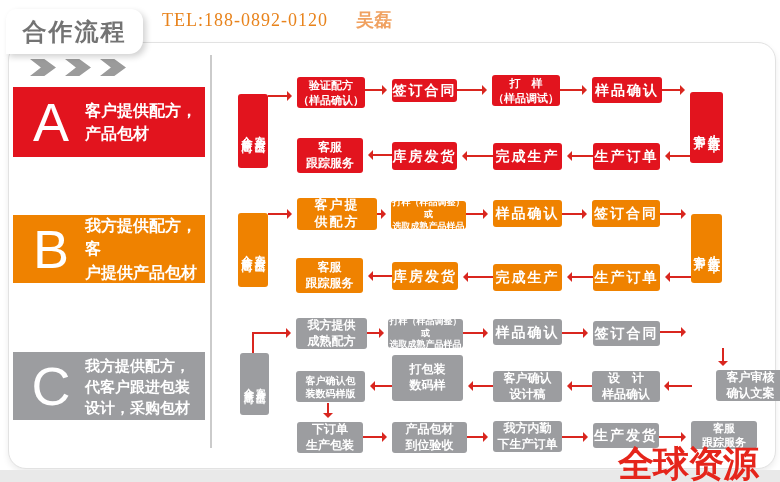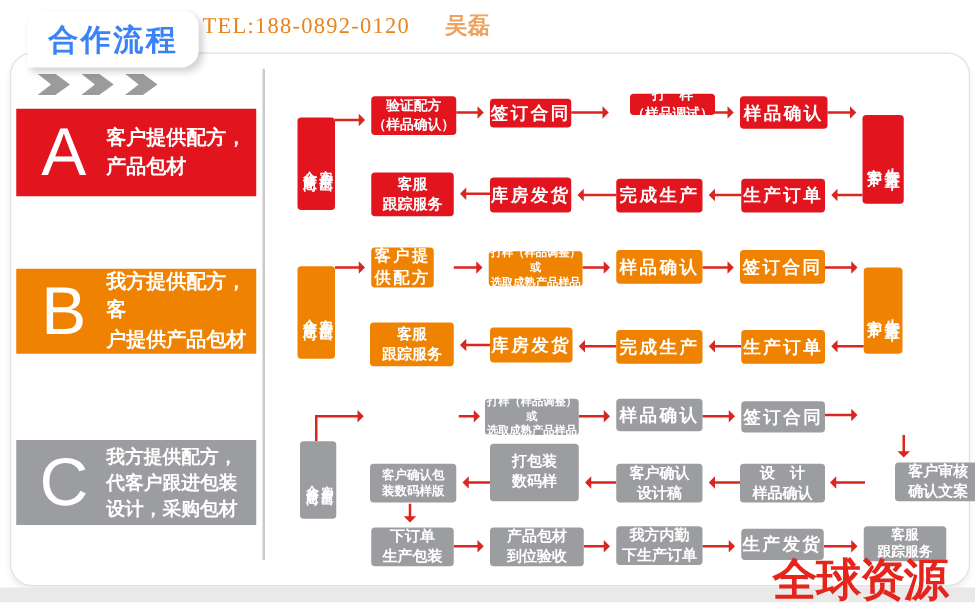--- a/index.html
+++ b/index.html
@@ -6,25 +6,25 @@
   html,body { width:780px; height:482px; overflow:hidden; background:#fff;
     font-family:"Liberation Sans", sans-serif; }
   .stage { position:relative; width:780px; height:482px; }
 
   .card { position:absolute; left:8px; top:42px; width:768px; height:427px;
     background:#fff; border:1px solid #e2e2e2; border-radius:18px;
     box-shadow:0 3px 6px rgba(0,0,0,.08); }
   .bottom-strip { position:absolute; left:0; top:470px; width:780px; height:12px;
     background:#e9e9e9; }
 
-  .tab { position:absolute; left:22px; top:9px; width:137px; height:45px;
+  .tab { position:absolute; left:6px; top:9px; width:137px; height:45px;
     background:#fff; border-radius:10px 12px 14px 0;
     box-shadow:3px 3px 6px rgba(0,0,0,.18); z-index:5;
     display:flex; align-items:center; justify-content:center;
-    color:#3b82f6; font-weight:bold; font-size:24px; letter-spacing:2px; }
+    color:#737373; font-weight:bold; font-size:24px; letter-spacing:2px; }
   .tel-row { position:absolute; left:162px; top:8px; z-index:5; display:flex;
     align-items:baseline; font-family:"Liberation Serif", serif; font-size:18px; }
   .tel { color:#e8831c; letter-spacing:1px; }
   .contact { color:#f0a160; margin-left:28px; font-weight:bold; }
 
   .chevrons { position:absolute; left:30px; top:59px; display:flex; gap:9px; z-index:4; }
   .chev { width:26px; height:17px; background:#9b9b9b;
     clip-path:polygon(0 0,55% 0,100% 50%,55% 100%,0 100%,42% 50%); }
 
   .divider { position:absolute; left:210px; top:55px; width:2px; height:393px;
@@ -97,21 +97,21 @@
     <span class="ptext">我方提供配方，
 代客户跟进包装
 设计，采购包材</span>
   </div>
 
   <div class="box red vbox" style="left:238px;top:94px;width:30px;height:74px;font-size:11px">客户提出
 合作意向</div>
   <div class="box red" style="left:297px;top:77px;width:68px;height:31px;font-size:11px">验证配方
 （样品确认）</div>
   <div class="box red" style="left:392px;top:79px;width:65px;height:23px;font-size:14px;letter-spacing:2px">签订合同</div>
-  <div class="box red" style="left:504px;top:75px;width:68px;height:17px;font-size:11px">打　样
+  <div class="box red" style="left:492px;top:75px;width:68px;height:31px;font-size:11px">打　样
 （样品调试）</div>
   <div class="box red" style="left:592px;top:77px;width:70px;height:26px;font-size:14px;letter-spacing:2px">样品确认</div>
   <div class="box red vlr" style="left:690px;top:92px;width:33px;height:71px;font-size:12px">客户下
 生产订单</div>
   <div class="box red" style="left:593px;top:143px;width:67px;height:27px;font-size:14px;letter-spacing:2px">生产订单</div>
   <div class="box red" style="left:493px;top:143px;width:69px;height:27px;font-size:14px;letter-spacing:2px">完成生产</div>
   <div class="box red" style="left:392px;top:142px;width:65px;height:28px;font-size:14px;letter-spacing:2px">库房发货</div>
   <div class="box red" style="left:297px;top:138px;width:66px;height:35px;font-size:12px">客服
 跟踪服务</div>
 
@@ -120,21 +120,21 @@
   <i class="arr r" style="left:457px;top:89px;width:26px"></i>
   <i class="arr r" style="left:560px;top:89px;width:23px"></i>
   <i class="arr r" style="left:662px;top:89px;width:19px"></i>
   <i class="arr l" style="left:669px;top:155px;width:21px"></i>
   <i class="arr l" style="left:571px;top:155px;width:22px"></i>
   <i class="arr l" style="left:466px;top:155px;width:27px"></i>
   <i class="arr l" style="left:372px;top:154px;width:20px"></i>
 
   <div class="box org vbox" style="left:238px;top:213px;width:30px;height:74px;font-size:11px">客户提出
 合作意向</div>
-  <div class="box org" style="left:297px;top:198px;width:50px;height:32px;font-size:13px;letter-spacing:2px">客户提
+  <div class="box org" style="left:297px;top:198px;width:80px;height:32px;font-size:13px;letter-spacing:2px">客户提
 供配方</div>
   <div class="box org" style="left:391px;top:201px;width:75px;height:28px;font-size:9px">打样（样品调整）或
 选取成熟产品样品</div>
   <div class="box org" style="left:493px;top:200px;width:69px;height:27px;font-size:14px;letter-spacing:2px">样品确认</div>
   <div class="box org" style="left:592px;top:200px;width:68px;height:27px;font-size:14px;letter-spacing:2px">签订合同</div>
   <div class="box org vlr" style="left:691px;top:214px;width:31px;height:69px;font-size:12px">客户下
 生产订单</div>
   <div class="box org" style="left:593px;top:264px;width:67px;height:27px;font-size:14px;letter-spacing:2px">生产订单</div>
   <div class="box org" style="left:493px;top:264px;width:69px;height:27px;font-size:14px;letter-spacing:2px">完成生产</div>
   <div class="box org" style="left:392px;top:262px;width:66px;height:28px;font-size:14px;letter-spacing:2px">库房发货</div>
@@ -146,20 +146,22 @@
   <i class="arr r" style="left:466px;top:213px;width:18px"></i>
   <i class="arr r" style="left:562px;top:213px;width:21px"></i>
   <i class="arr r" style="left:660px;top:213px;width:22px"></i>
   <i class="arr l" style="left:669px;top:276px;width:22px"></i>
   <i class="arr l" style="left:571px;top:276px;width:22px"></i>
   <i class="arr l" style="left:467px;top:276px;width:26px"></i>
   <i class="arr l" style="left:372px;top:275px;width:20px"></i>
 
   <div class="box gry vbox" style="left:240px;top:353px;width:29px;height:62px;font-size:10px">客户提出
 合作意向</div>
+  <div class="box gry" style="left:296px;top:318px;width:71px;height:31px;font-size:12px">我方提供
+成熟配方</div>
   <div class="box gry" style="left:388px;top:319px;width:75px;height:29px;font-size:9px">打样（样品调整）或
 选取成熟产品样品</div>
   <div class="box gry" style="left:493px;top:319px;width:69px;height:26px;font-size:14px;letter-spacing:2px">样品确认</div>
   <div class="box gry" style="left:593px;top:321px;width:67px;height:25px;font-size:14px;letter-spacing:2px">签订合同</div>
   <div class="box gry" style="left:716px;top:370px;width:69px;height:31px;font-size:12px">客户审核
 确认文案</div>
   <div class="box gry" style="left:592px;top:371px;width:68px;height:31px;font-size:12px">设　计
 样品确认</div>
   <div class="box gry" style="left:493px;top:371px;width:69px;height:31px;font-size:12px">客户确认
 设计稿</div>

